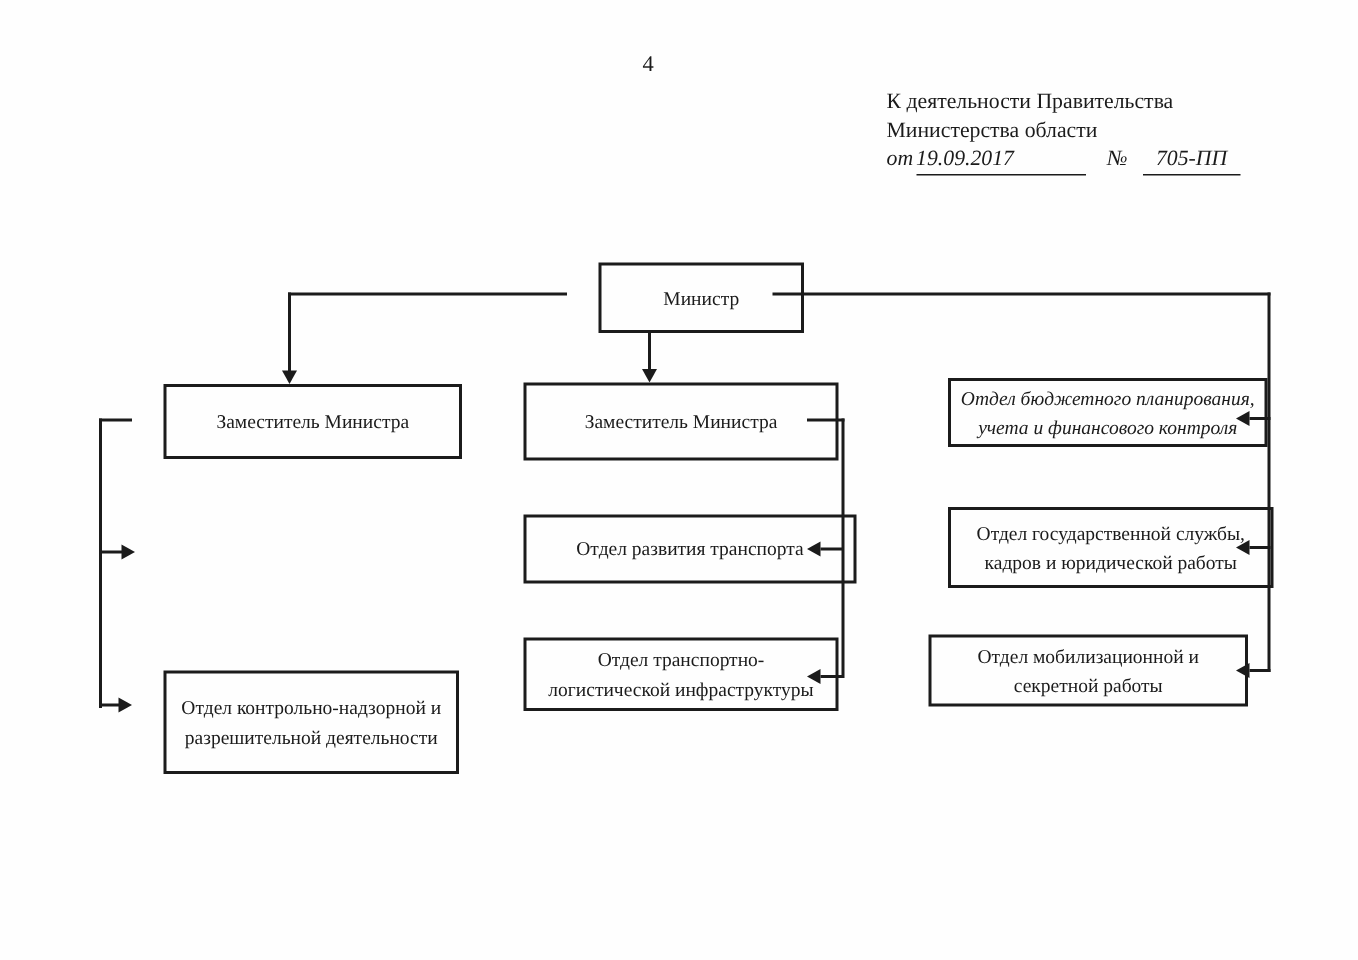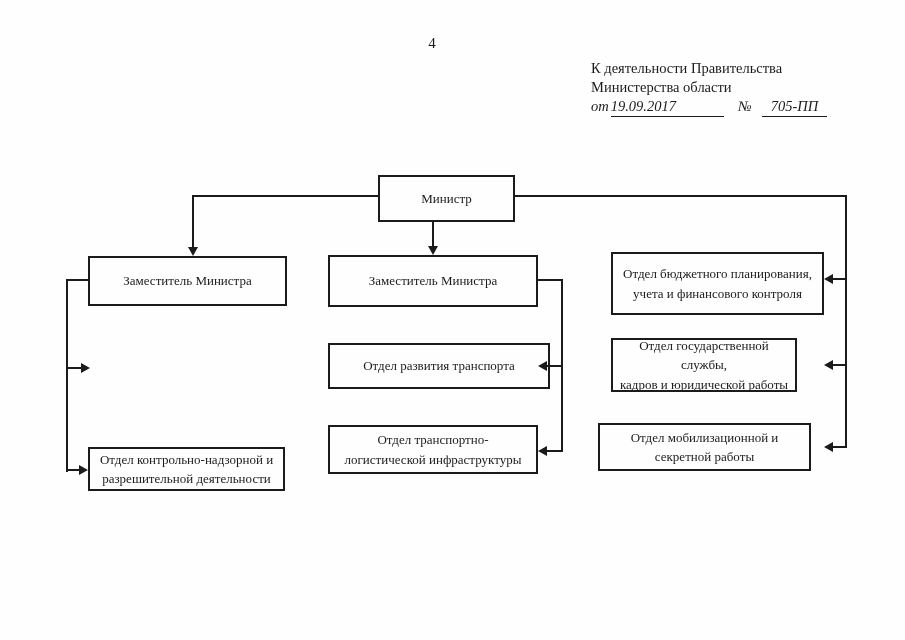--- a/index.html
+++ b/index.html
@@ -62,20 +62,21 @@
     border: 2px solid #1b1b1b;
     background: #fefefe;
     display: flex;
     align-items: center;
     justify-content: center;
     text-align: center;
     font-size: 13px;
     line-height: 1.5;
     white-space: pre-line;
     padding: 2px 6px;
+    margin-left: 21px;
   }
   .h-line, .v-line {
     position: absolute;
     background: #1b1b1b;
   }
   .arrow-down {
     position: absolute;
     width: 0; height: 0;
     border-left: 5px solid transparent;
     border-right: 5px solid transparent;
@@ -109,36 +110,36 @@
     <div class="ref-line3"><span>от</span><span class="u-date">19.09.2017</span><span class="num-sign">№</span><span class="u-num">705-ПП</span></div>
   </div>
 
 
   <div class="box" style="left:378px; top:175px; width:137px; height:47px;">Министр</div>
 
   <div class="box" style="left:88px; top:256px; width:199px; height:50px;">Заместитель Министра</div>
 
   <div class="box" style="left:328px; top:255px; width:210px; height:52px;">Заместитель Министра</div>
 
-  <div class="box" style="left:611px; top:252px; width:213px; height:63px;">Отдел бюджетного планирования,
+  <div class="box" style="left:611px; top:252px; width:213px; height:46px;font-style:italic;">Отдел бюджетного планирования,
 учета и финансового контроля</div>
 
 
   <div class="box" style="left:328px; top:343px; width:222px; height:46px;">Отдел развития транспорта</div>
 
-  <div class="box" style="left:611px; top:338px; width:186px; height:54px;">Отдел государственной службы,
+  <div class="box" style="left:611px; top:338px; width:217px; height:54px;">Отдел государственной службы,
 кадров и юридической работы</div>
 
   <div class="box" style="left:328px; top:425px; width:210px; height:49px;">Отдел транспортно-
 логистической инфраструктуры</div>
 
   <div class="box" style="left:598px; top:423px; width:213px; height:48px;">Отдел мобилизационной и
 секретной работы</div>
 
-  <div class="box" style="left:88px; top:447px; width:197px; height:44px;">Отдел контрольно-надзорной и
+  <div class="box" style="left:88px; top:447px; width:197px; height:69px;">Отдел контрольно-надзорной и
 разрешительной деятельности</div>
 
   <div class="h-line" style="left:192px; top:195px; width:186px; height:2px;"></div>
   <div class="v-line" style="left:192px; top:195px; width:2px; height:53px;"></div>
   <div class="arrow-down" style="left:188px; top:247px;"></div>
 
   <div class="v-line" style="left:432px; top:222px; width:2px; height:26px;"></div>
   <div class="arrow-down" style="left:428px; top:246px;"></div>
 
   <div class="h-line" style="left:515px; top:195px; width:332px; height:2px;"></div>

